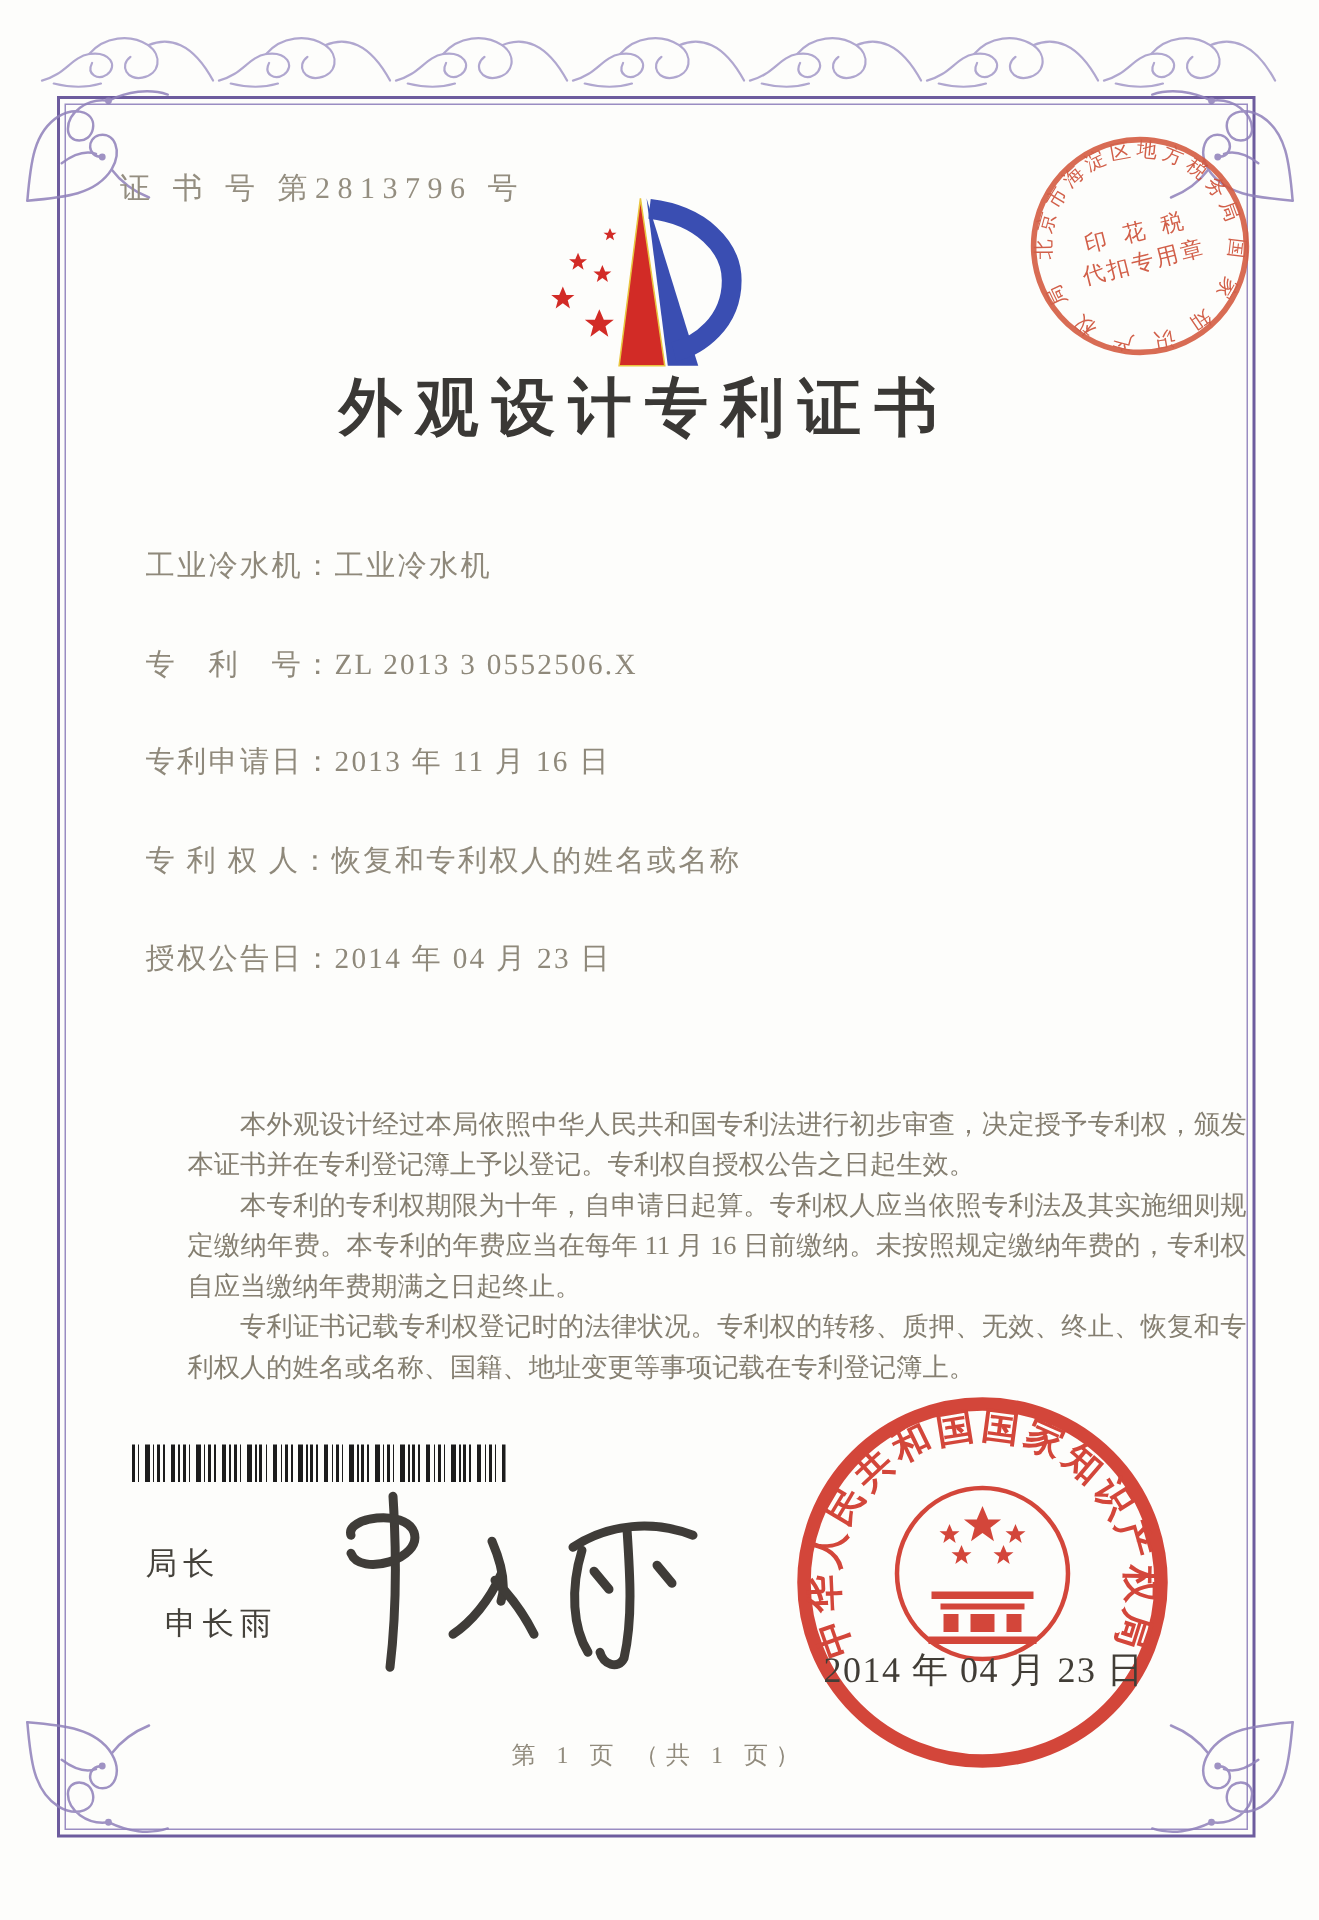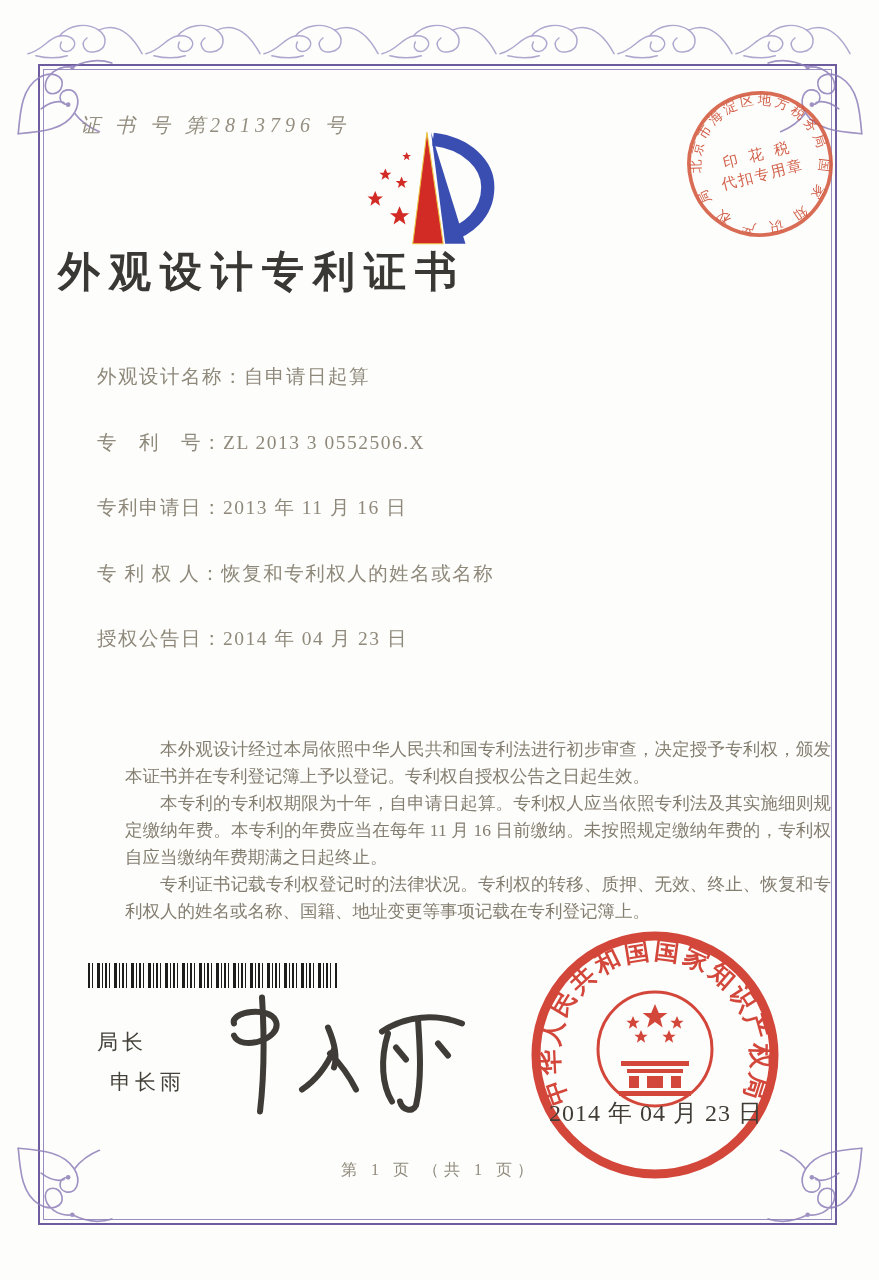--- a/index.html
+++ b/index.html
@@ -15,23 +15,23 @@
   .frame { position:absolute; left:38px; top:64px; width:795px; height:1157px; border:2px solid #6d5c9e; }
   .frame::after { content:""; position:absolute; inset:3px; border:1px solid #9a8dc2; }
   .corner { position:absolute; width:104px; height:104px; opacity:.85; }
   .corner.tl { left:12px; top:36px; }
   .corner.tr { left:764px; top:36px; transform:scaleX(-1); }
   .corner.bl { left:12px; top:1142px; transform:scaleY(-1); }
   .corner.br { left:764px; top:1142px; transform:scale(-1,-1); }
   .scroll-band { position:absolute; left:26px; top:10px; width:828px; height:52px; opacity:.75; }
 
   
-  .cert-number { position:absolute; left:80px; top:112px; font-size:20px; letter-spacing:5px; color:#948e80;font-style:italic; }
+  .cert-number { position:absolute; left:80px; top:112px; font-size:20px; letter-spacing:5px; color:#948e80; }
   .logo { position:absolute; left:360px; top:124px; width:142px; height:132px; }
-  .title { position:absolute; left:58px; top:244px; width:744px; text-align:left;
+  .title { position:absolute; left:58px; top:244px; width:744px; text-align:center;
            font-size:42px; font-weight:600; letter-spacing:9px; color:#3a3835; }
 
   
   .fields { position:absolute; left:97px; top:363px; }
   .field { height:65.5px; font-size:19.5px; letter-spacing:1.5px; color:#8f897b; white-space:nowrap; }
 
   
   .paragraphs { position:absolute; left:88px; top:736px; width:706px;
                 font-size:17.5px; line-height:27px; text-align:justify; color:#847e70;margin-left:37px; }
   .paragraphs p { margin:0; text-indent:2em; }
@@ -136,21 +136,21 @@
       <use href="#star" transform="translate(39,91) scale(1.0)"></use>
     </g>
     <polygon points="66,8 82,118 52,118" fill="#d22b26" stroke="#e9c53f" stroke-width="1"></polygon>
     <polygon points="70,8 104,118 84,118" fill="#3a4eb2"></polygon>
     <path d="M72,15 C106,19 126,40 126,62 C126,90 104,105 88,109" fill="none" stroke="#3a4eb2" stroke-width="13"></path>
   </svg>
 
   <div class="title">外观设计专利证书</div>
 
   <div class="fields">
-    <div class="field">外观设计名称：自申请日起算</div>
+    <div class="field">工业冷水机：工业冷水机</div>
     <div class="field">专　利　号：ZL 2013 3 0552506.X</div>
     <div class="field">专利申请日：2013 年 11 月 16 日</div>
     <div class="field">专 利 权 人：恢复和专利权人的姓名或名称</div>
     <div class="field">授权公告日：2014 年 04 月 23 日</div>
   </div>
 
   <div class="paragraphs">
     <p>本外观设计经过本局依照中华人民共和国专利法进行初步审查，决定授予专利权，颁发本证书并在专利登记簿上予以登记。专利权自授权公告之日起生效。</p>
     <p>本专利的专利权期限为十年，自申请日起算。专利权人应当依照专利法及其实施细则规定缴纳年费。本专利的年费应当在每年 11 月 16 日前缴纳。未按照规定缴纳年费的，专利权自应当缴纳年费期满之日起终止。</p>
     <p>专利证书记载专利权登记时的法律状况。专利权的转移、质押、无效、终止、恢复和专利权人的姓名或名称、国籍、地址变更等事项记载在专利登记簿上。</p>

